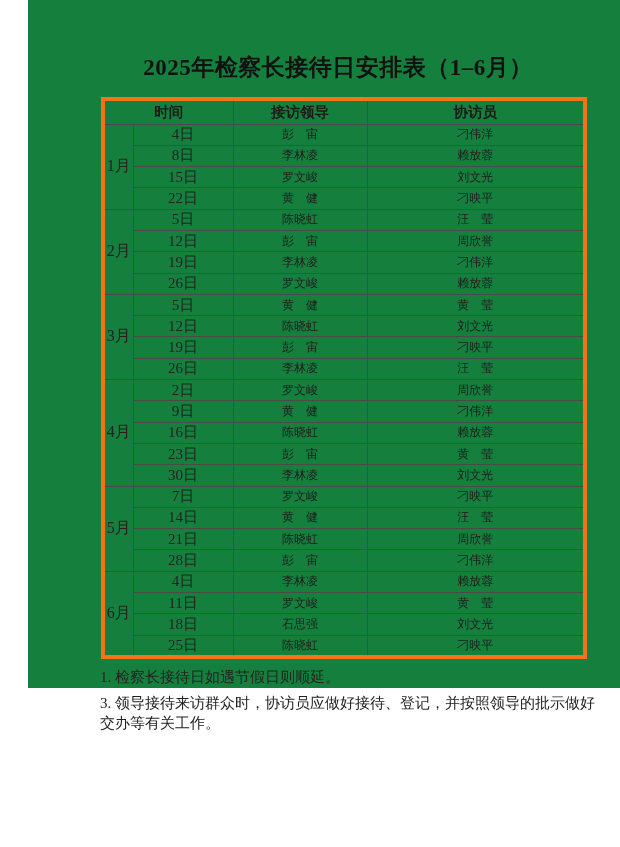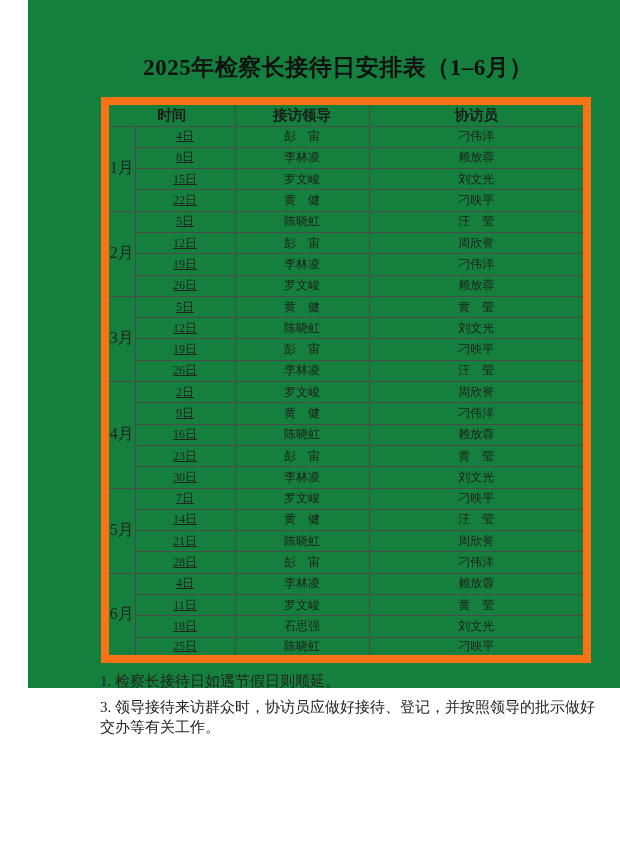--- a/index.html
+++ b/index.html
@@ -27,21 +27,21 @@
     font-weight: bold;
     letter-spacing: 0.5px;
     color: #111;
     font-family: "Liberation Serif", "DejaVu Serif", serif;
   }
   table.schedule {
     border-collapse: collapse;
     table-layout: fixed;
     margin: 14px 0 0 73px;
     width: 482px;
-    border: 8px solid #f97316;
+    border: 4px solid #f97316;
   }
   table.schedule th,
   table.schedule td {
     border: 1px solid #4a4a4a;
     padding: 0;
     text-align: center;
     vertical-align: middle;
     overflow: hidden;
     white-space: nowrap;
   }
@@ -51,23 +51,22 @@
     font-family: "Liberation Sans", "DejaVu Sans", sans-serif;
     font-weight: 600;
     font-size: 14.5px;
     color: #1a1a1a;
   }
   td.month-cell {
     font-size: 16px;
     color: #222;
   }
   td.day-cell {
-    font-size: 12px;
+    font-size: 15px;
     color: #222;
-    text-decoration: underline;
   }
   td.leader-cell, td.assistant-cell {
     font-size: 12px;
     color: #1d1d1d;
   }
   .notes {
     margin: 8px 0 0 72px;
     width: 502px;
     font-size: 15px;
     line-height: 20px;

